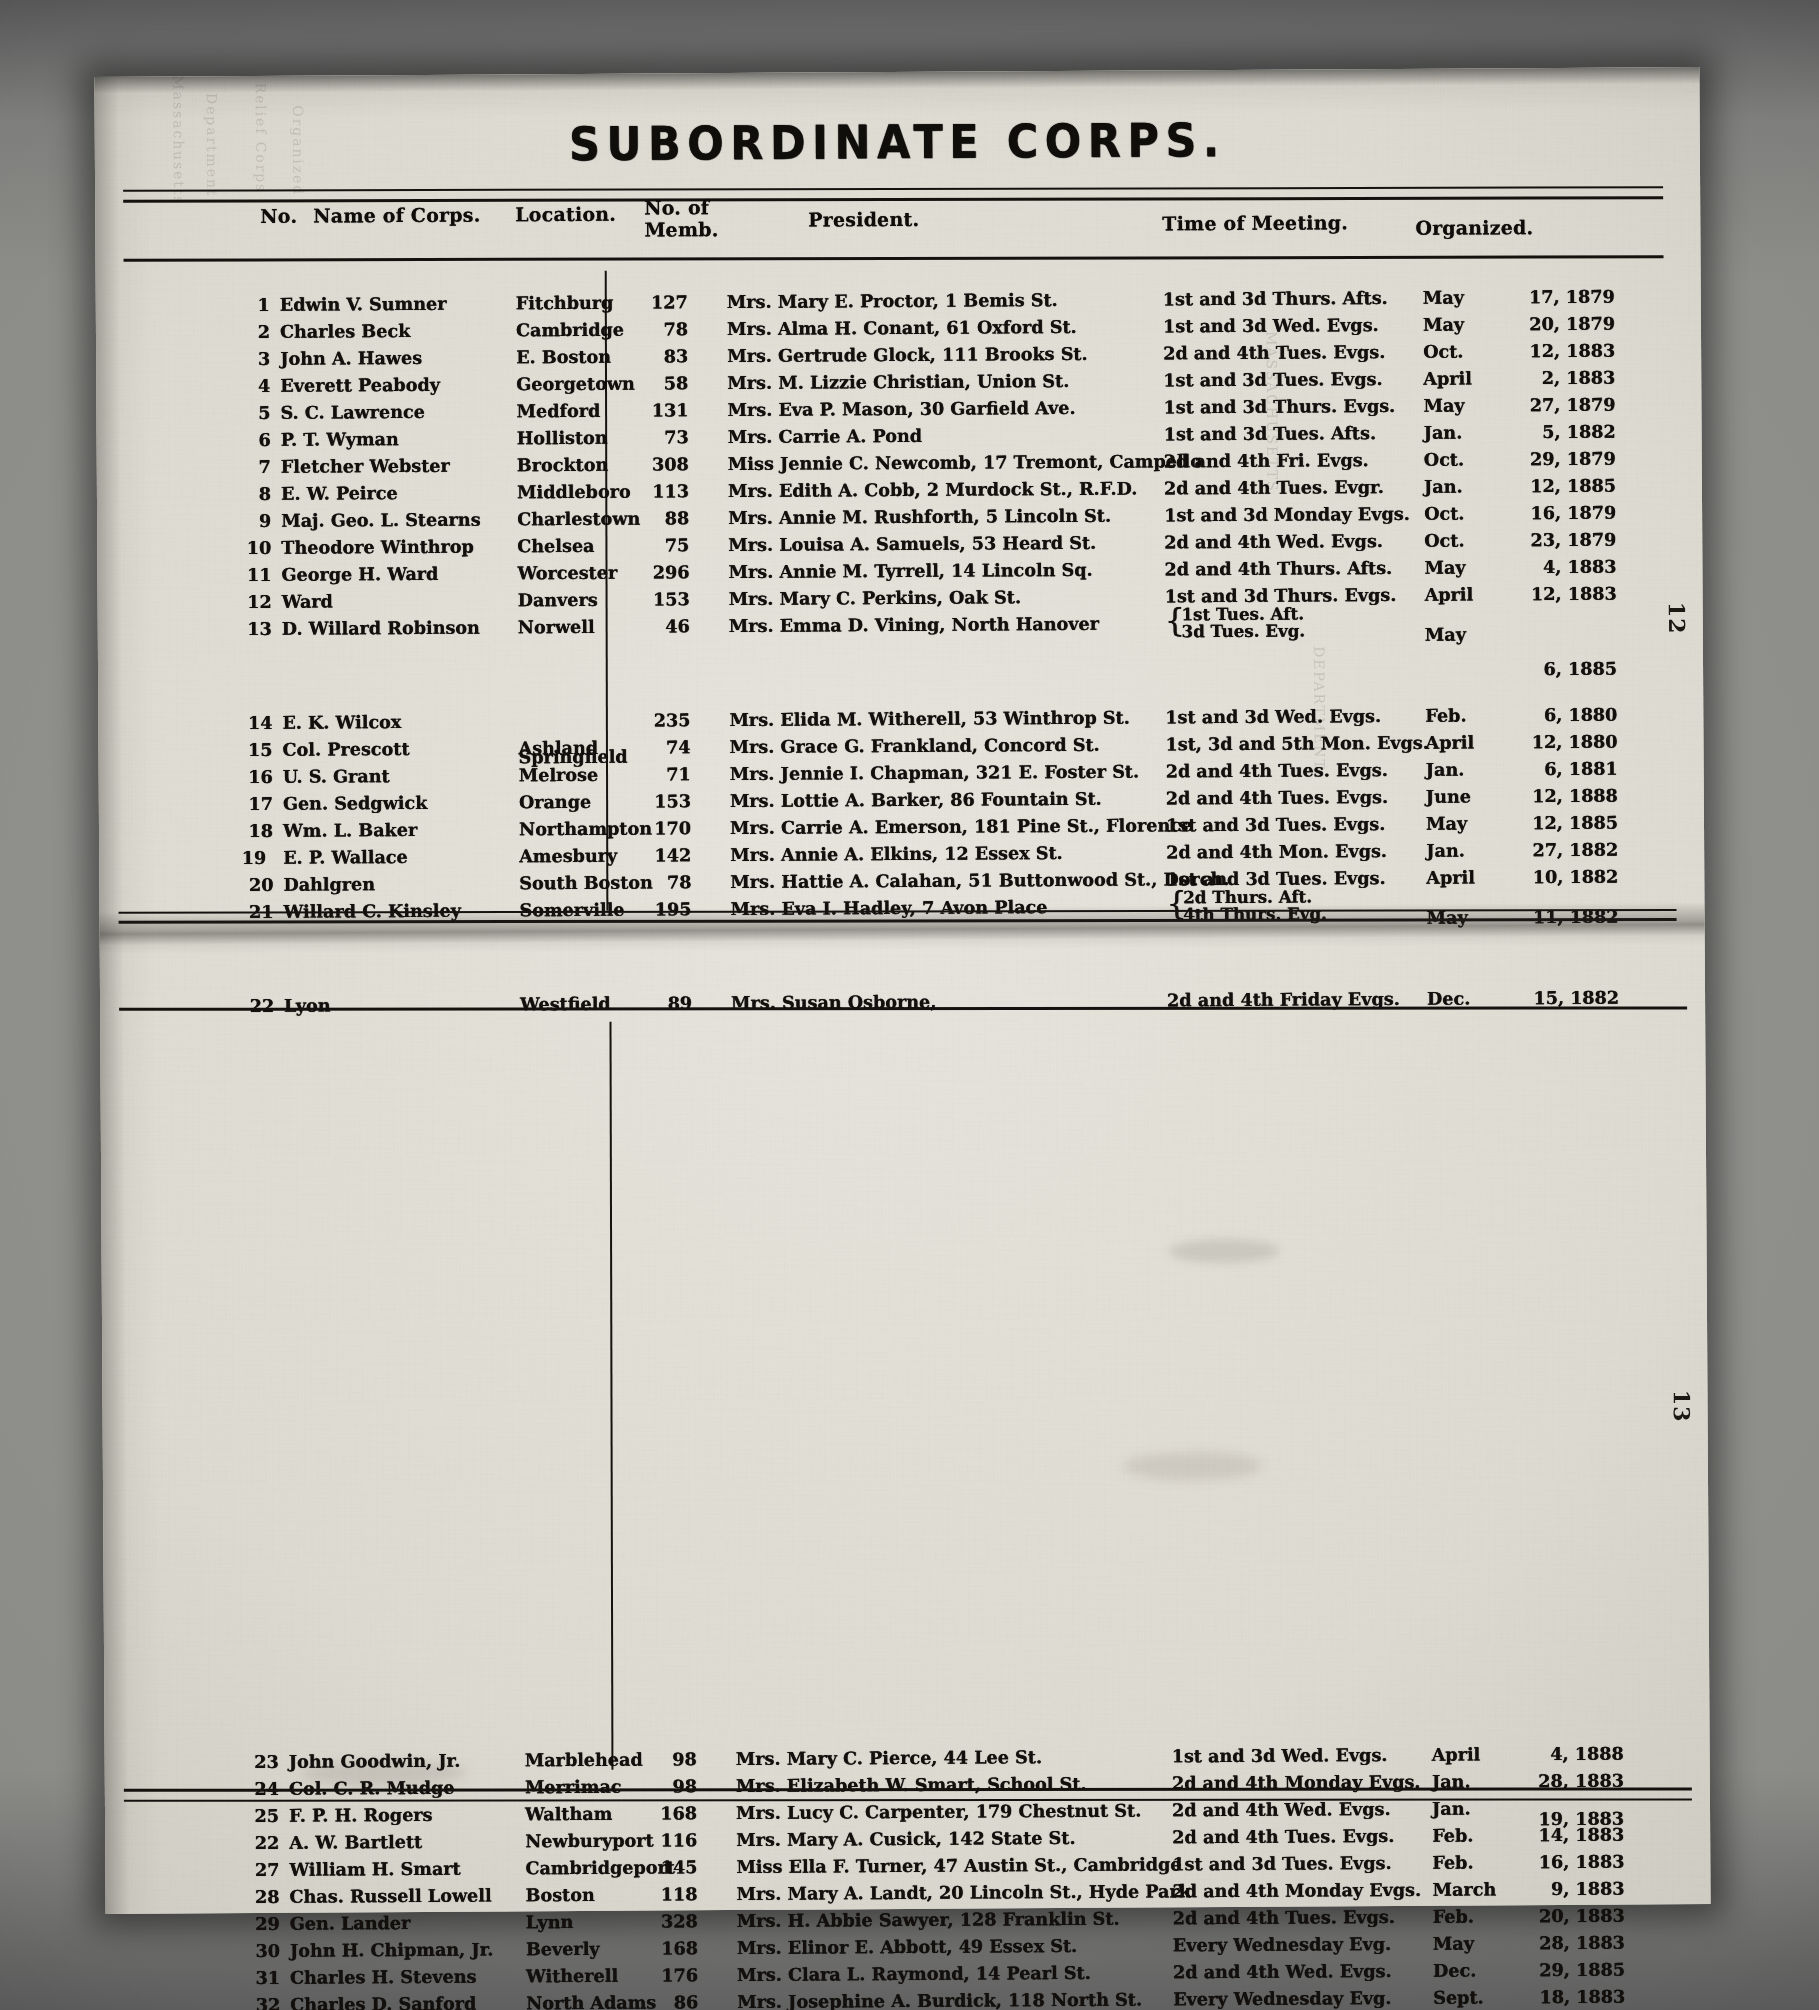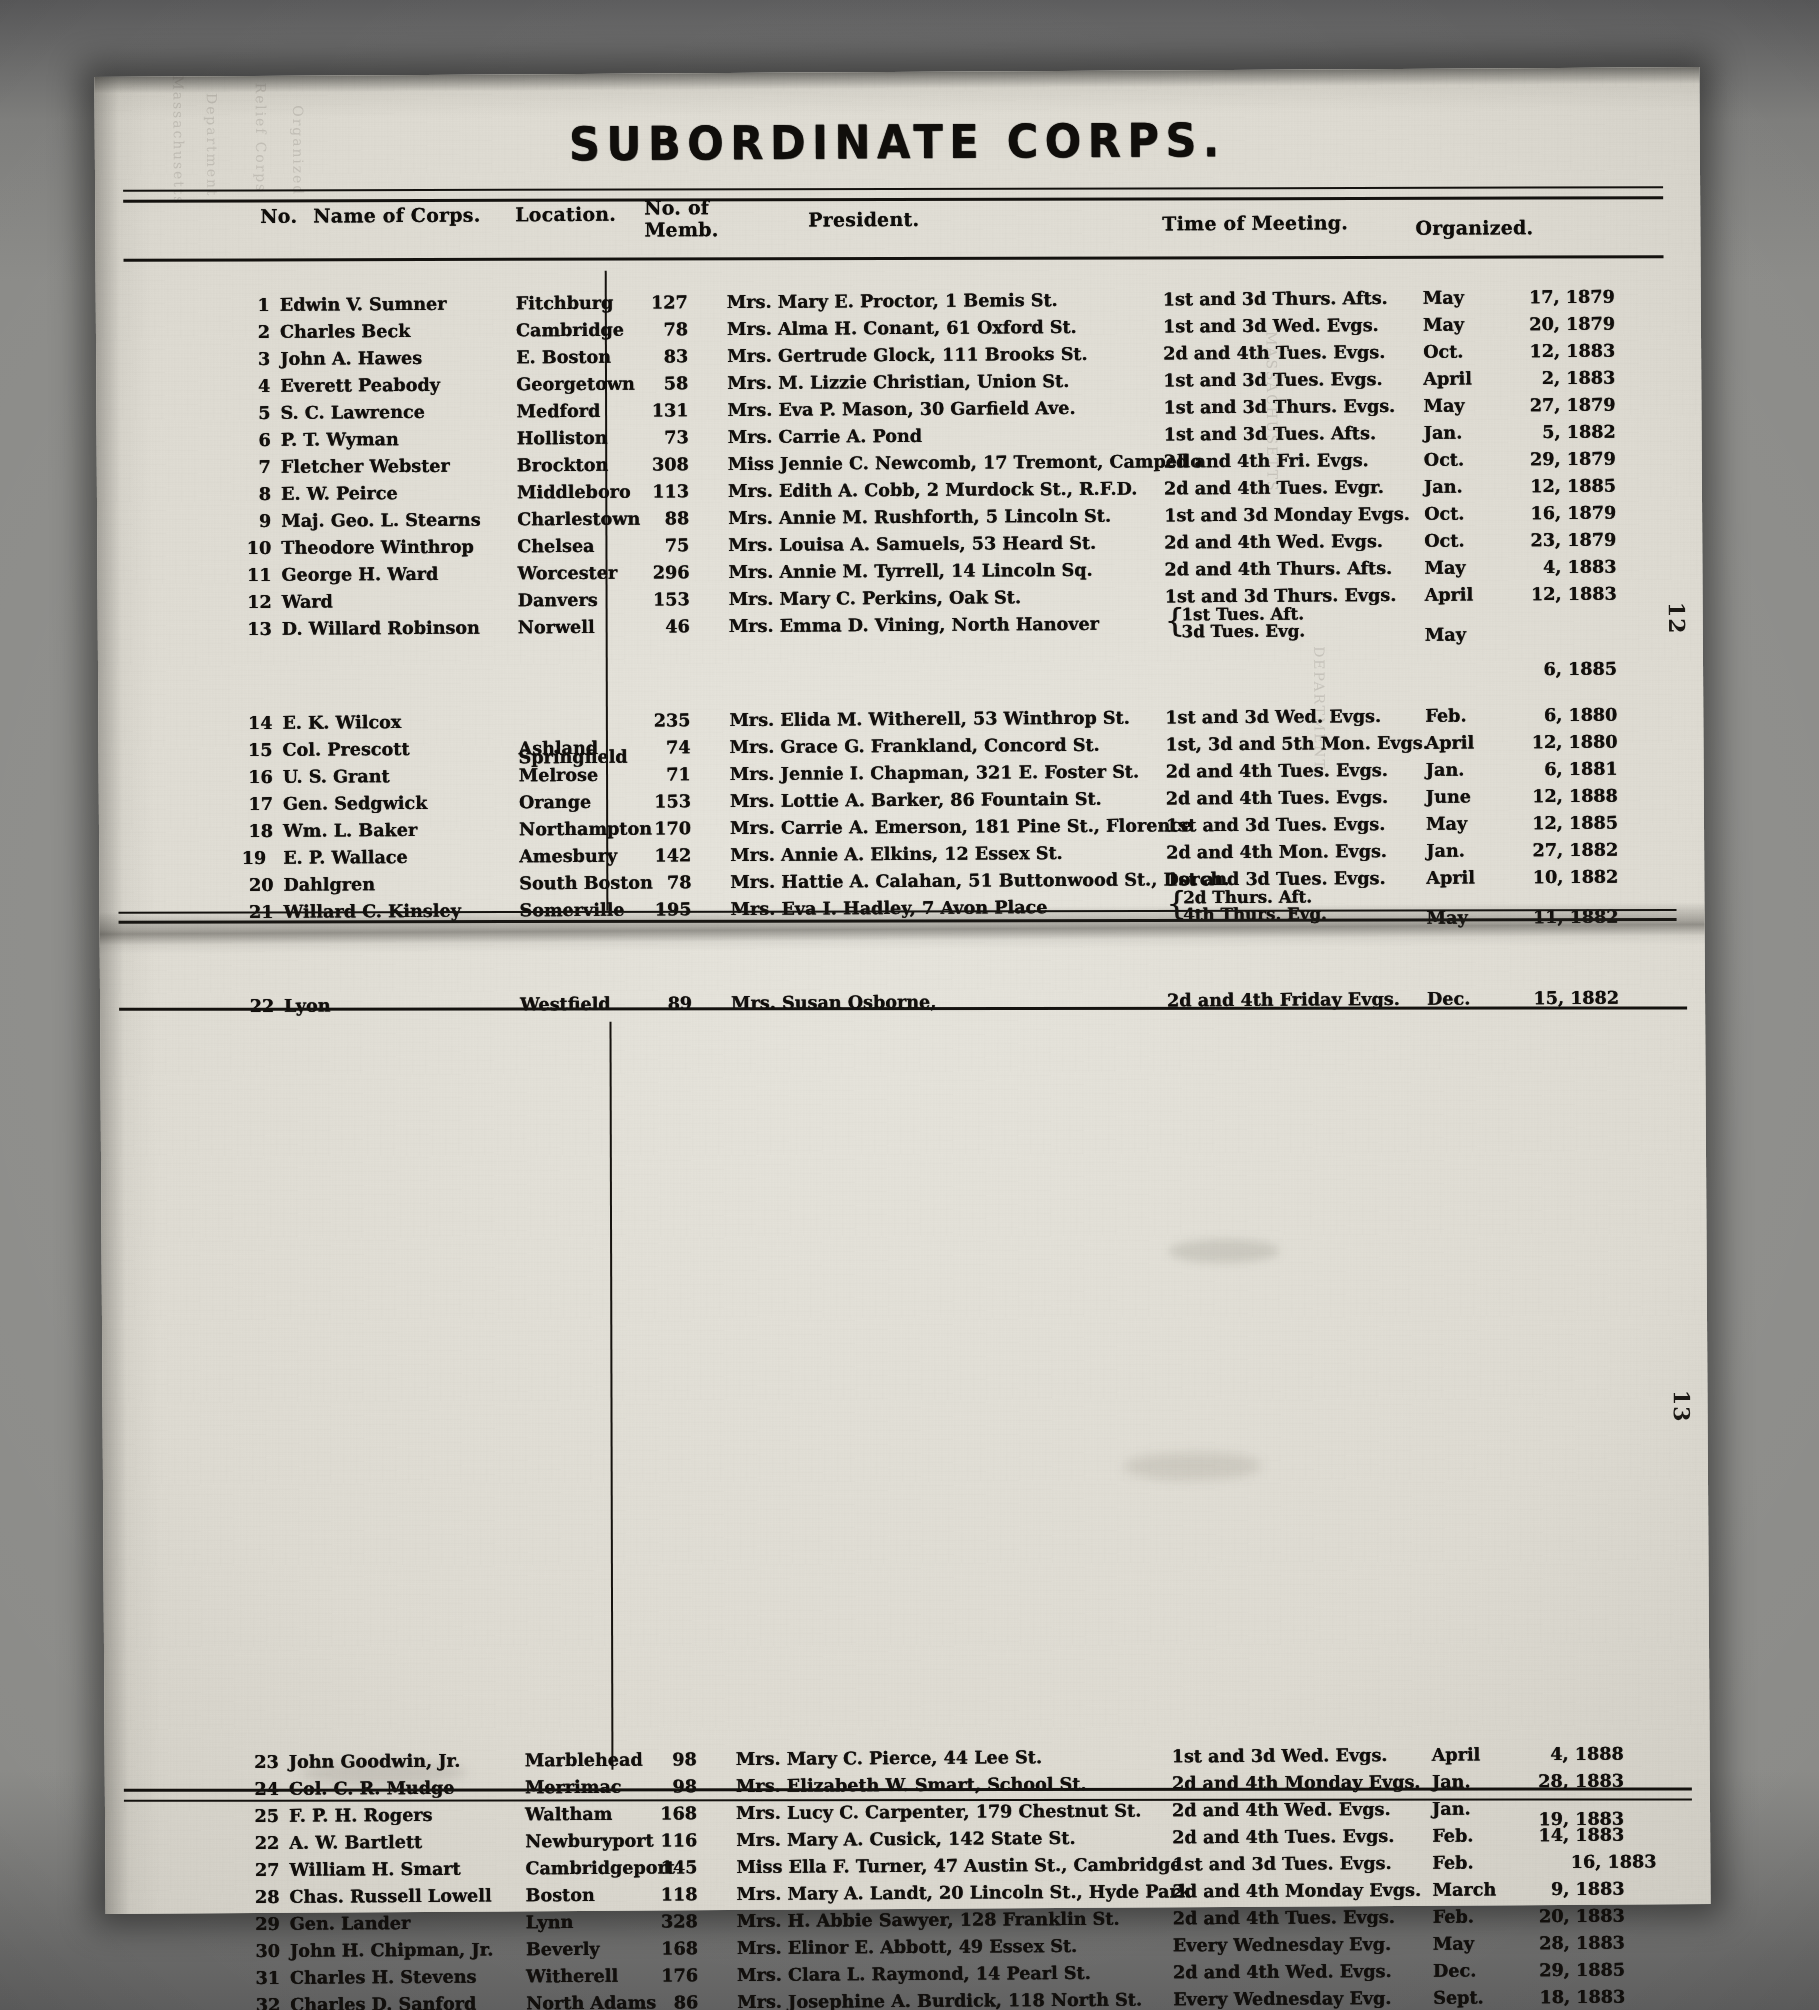--- a/index.html
+++ b/index.html
@@ -510,21 +510,21 @@
             <div class="c c-date" style="left: 1382px;">14, 1883</div>
           </div>
           <div class="row">
             <div class="c c-no" style="left: 109px;">27</div>
             <div class="c c-name" style="left: 156px;">William H. Smart</div>
             <div class="c c-loc" style="left: 392px;">Cambridgeport</div>
             <div class="c c-mem" style="left: 519px;">145</div>
             <div class="c c-pres" style="left: 603px;">Miss Ella F. Turner, 47 Austin St., Cambridge</div>
             <div class="c c-time" style="left: 1039px;">1st and 3d Tues. Evgs.</div>
             <div class="c c-month" style="left: 1299px;">Feb.</div>
-            <div class="c c-date" style="left: 1414px;">16, 1883</div>
+            <div class="c c-date" style="left: 1382px;">16, 1883</div>
           </div>
           <div class="row">
             <div class="c c-no" style="left: 109px;">28</div>
             <div class="c c-name" style="left: 156px;">Chas. Russell Lowell</div>
             <div class="c c-loc" style="left: 392px;">Boston</div>
             <div class="c c-mem" style="left: 519px;">118</div>
             <div class="c c-pres" style="left: 603px;">Mrs. Mary A. Landt, 20 Lincoln St., Hyde Park</div>
             <div class="c c-time" style="left: 1039px;">2d and 4th Monday Evgs.</div>
             <div class="c c-month" style="left: 1299px;">March</div>
             <div class="c c-date" style="left: 1382px;">9, 1883</div>

